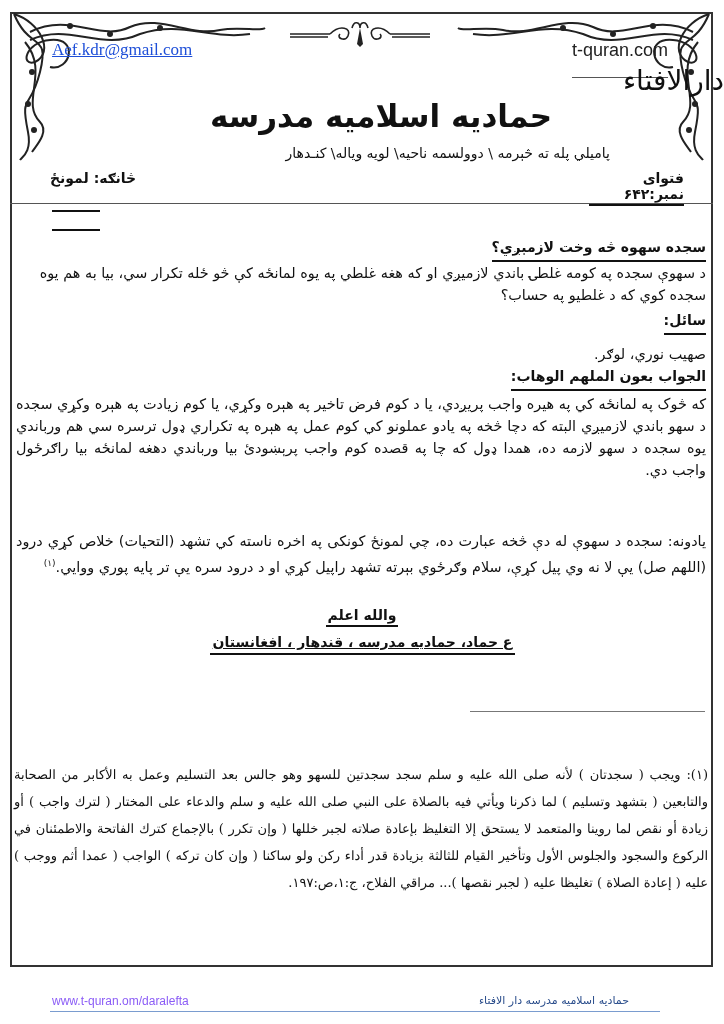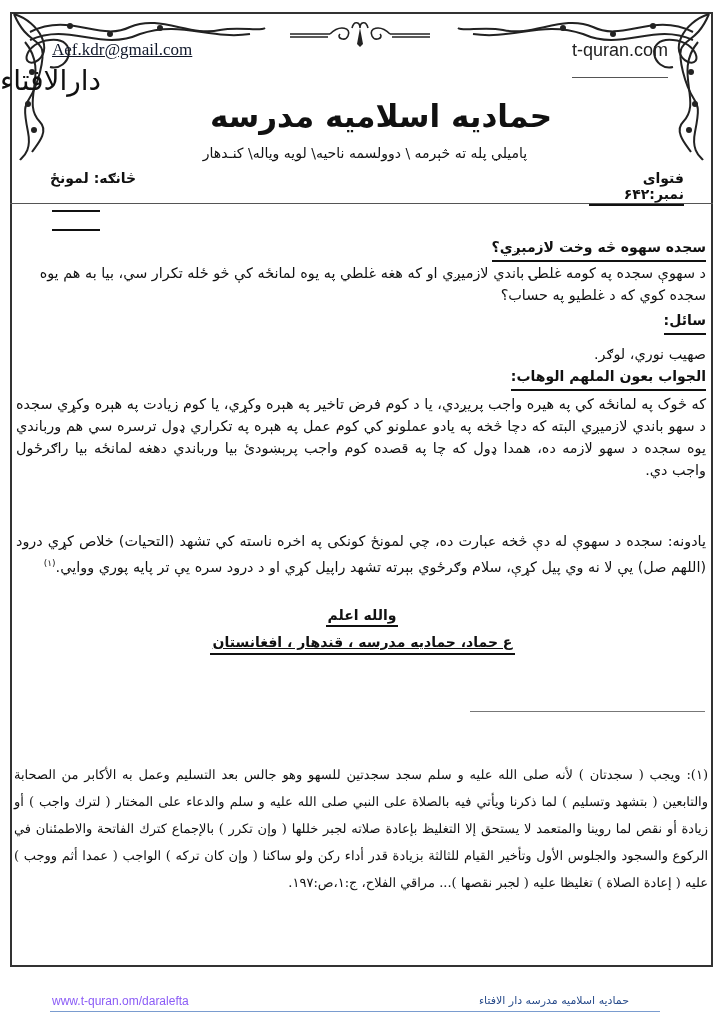--- a/index.html
+++ b/index.html
@@ -9,31 +9,31 @@
   .frame { position: absolute; left: 10px; top: 12px; width: 703px; height: 955px;
            border: 2px solid #333; box-sizing: border-box; }
   .header-divider { position: absolute; left: 10px; top: 203px; width: 703px; height: 1px; background: #555; }
 
   .ornament { position: absolute; }
   .orn-tl { left: 10px; top: 12px; }
   .orn-tr { right: 11px; top: 12px; transform: scaleX(-1); }
   .orn-top { left: 290px; top: 18px; }
 
   .email { position: absolute; left: 52px; top: 40px; font-family: "Liberation Serif", serif;
-           font-size: 17px; color: #0f172a; text-decoration: underline; }
+           font-size: 17px; color: #1d4ed8; text-decoration: underline; }
   .site { position: absolute; right: 56px; top: 40px; font-family: "Liberation Sans", sans-serif;
           font-size: 18px; color: #222; border-bottom: 1px solid #555; padding-bottom: 16px; }
 
   .rtl { direction: rtl; unicode-bidi: embed; }
 
-  .title1 { position: absolute; left: 0; width: 724px; top: 64px; text-align: left;
+  .title1 { position: absolute; left: 0; width: 724px; top: 64px; text-align: right;
             font-family: "DejaVu Sans", sans-serif; font-size: 28px; letter-spacing: 2px; }
   .title2 { position: absolute; left: 0; width: 724px; top: 98px; text-align: center;
             font-family: "DejaVu Sans", sans-serif; font-size: 31px; font-weight: bold; padding-left: 19px; }
-  .address { position: absolute; left: 120px; width: 490px; top: 145px; text-align: center;
+  .address { position: absolute; left: 120px; width: 490px; top: 145px; text-align: right;
              font-family: "DejaVu Sans", sans-serif; font-size: 14px; }
 
   .fatwa-no { position: absolute; right: 40px; top: 170px; width: 95px; font-size: 14px; font-weight: bold;
               border-bottom: 2px solid #111; padding-bottom: 2px; text-align: right; }
   .category { position: absolute; left: 50px; top: 170px; width: 105px; font-size: 14px; font-weight: bold;
               text-align: left; }
   .category-lines { position: absolute; left: 52px; top: 197px; width: 100px; height: 2px; }
   .category-lines span { display: inline-block; height: 2px; background: #111; width: 48%; }
 
   .body-block { position: absolute; left: 16px; width: 690px; text-align: right;

